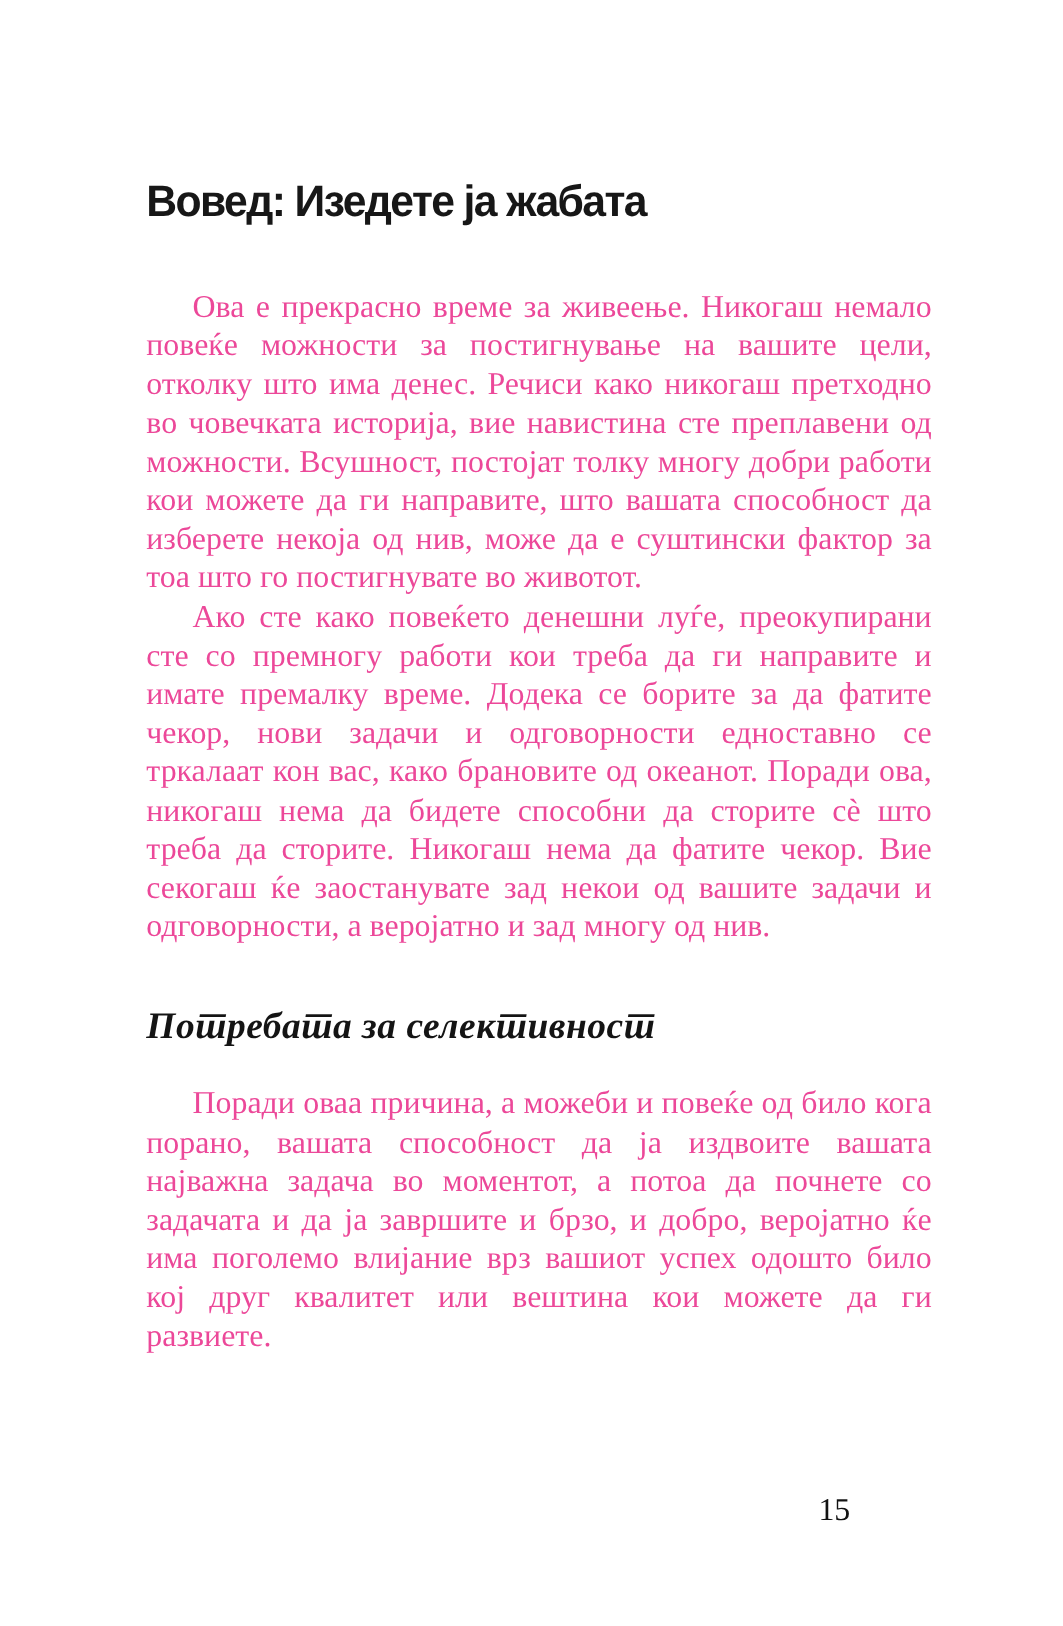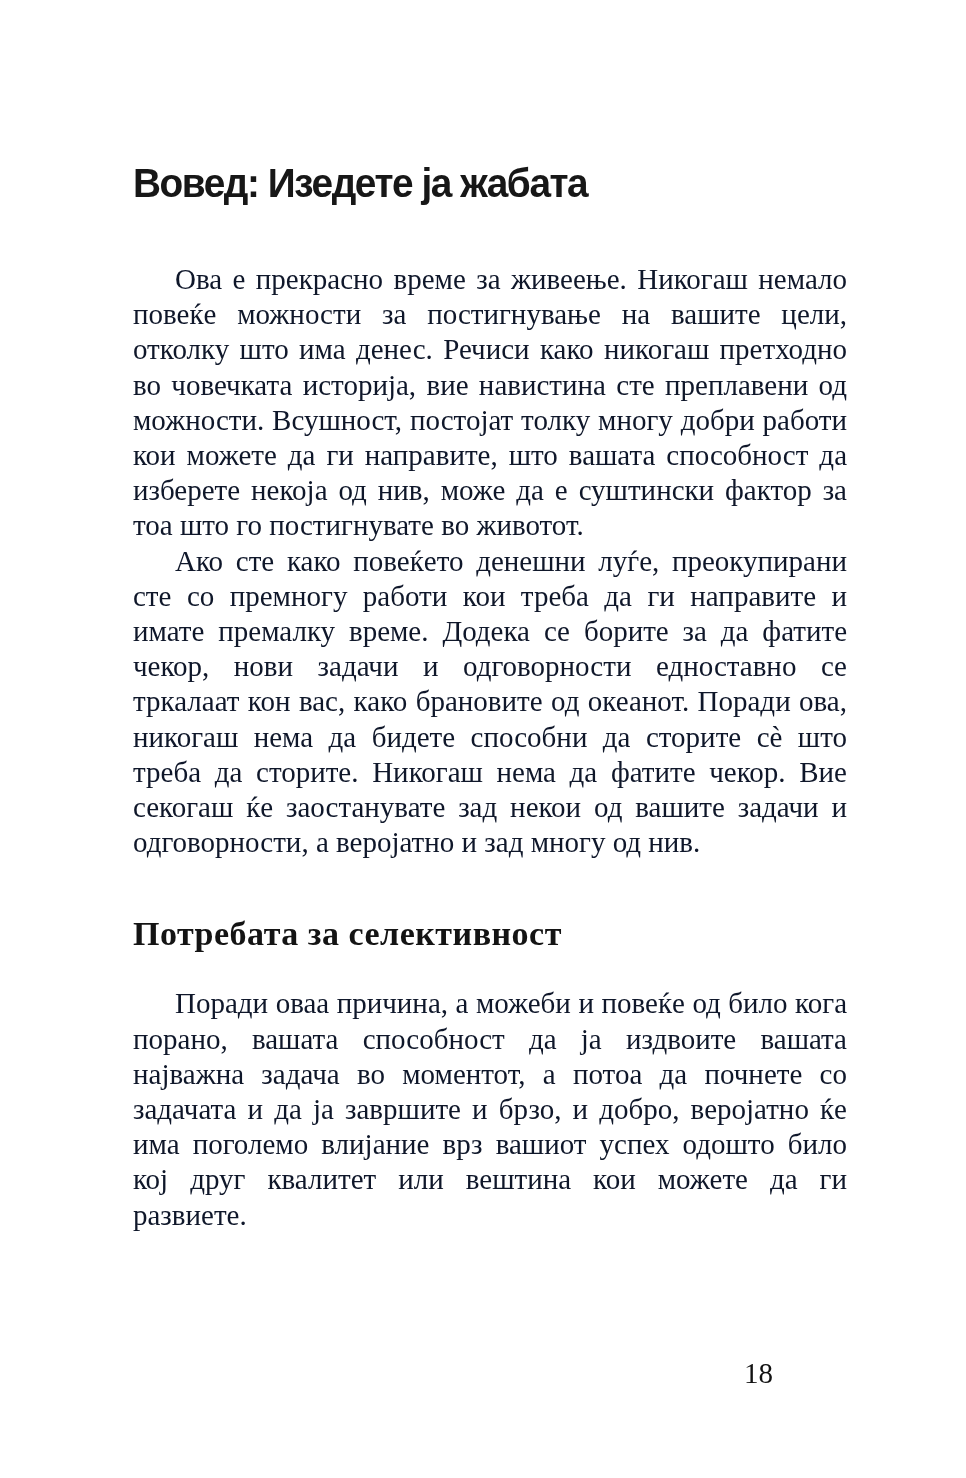--- a/index.html
+++ b/index.html
@@ -35,30 +35,31 @@
   }
   .body-copy {
     margin-top: 56px;
   }
   p.para {
     margin: 0;
     font-size: 29px;
     line-height: 35.2px;
     text-align: justify;
     text-indent: 42px;
-    color: #0f172a;
+    color: #ec4899;
   }
   h2.section-heading {
     margin: 54px 0 32px 0;
     font-family: "Liberation Serif", "DejaVu Serif", serif;
     font-weight: bold;
     font-size: 34px;
     line-height: 40px;
     letter-spacing: 0.5px;
     color: #141414;
+    font-style: italic;
   }
   .page-number {
     position: absolute;
     right: 119px;
     top: 1356px;
     font-size: 29px;
     line-height: 35px;
     color: #121212;
   }
 </style>
@@ -76,14 +77,14 @@
       <p class="para">Ако сте како повеќето денешни луѓе, преокупирани сте со премногу работи кои треба да ги направите и имате премалку време. Додека се борите за да фатите чекор, нови задачи и одговорности едноставно се тркалаат кон вас, како брановите од океанот. Поради ова, никогаш нема да бидете способни да сторите сѐ што треба да сторите. Никогаш нема да фатите чекор. Вие секогаш ќе заостанувате зад некои од вашите задачи и одговорности, а веројатно и зад многу од нив.</p>
 
       <h2 class="section-heading">Потребата за селективност</h2>
 
       <p class="para">Поради оваа причина, а можеби и повеќе од било кога порано, вашата способност да ја издвоите вашата најважна задача во моментот, а потоа да почнете со задачата и да ја завршите и брзо, и добро, веројатно ќе има поголемо влијание врз вашиот успех одошто било кој друг квалитет или вештина кои можете да ги развиете.</p>
 
     </div>
 
   </div>
 
-  <div class="page-number">18</div>
+  <div class="page-number">15</div>
 </div>
 
 </body></html>

